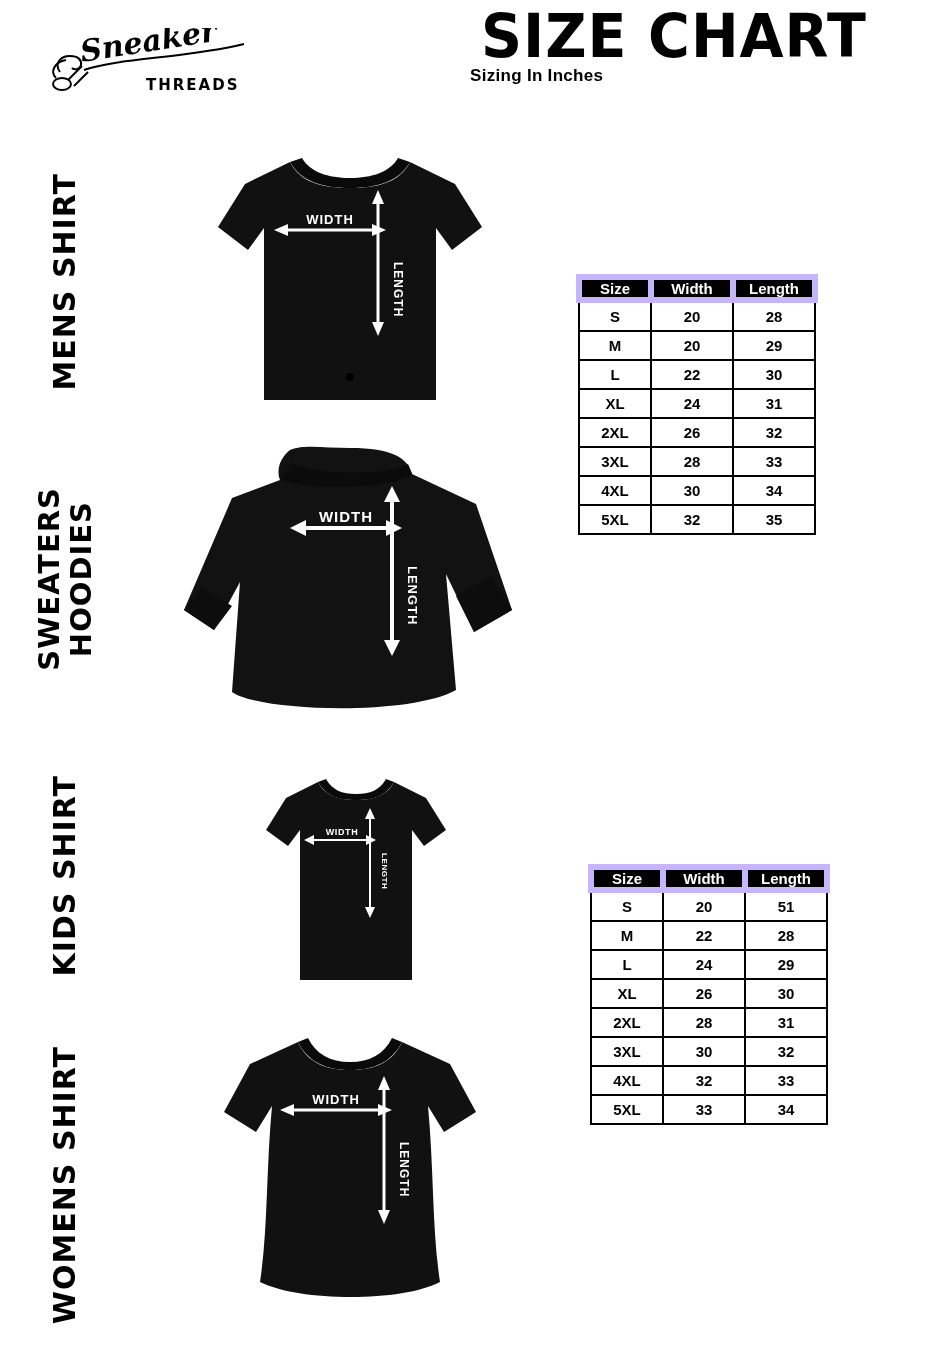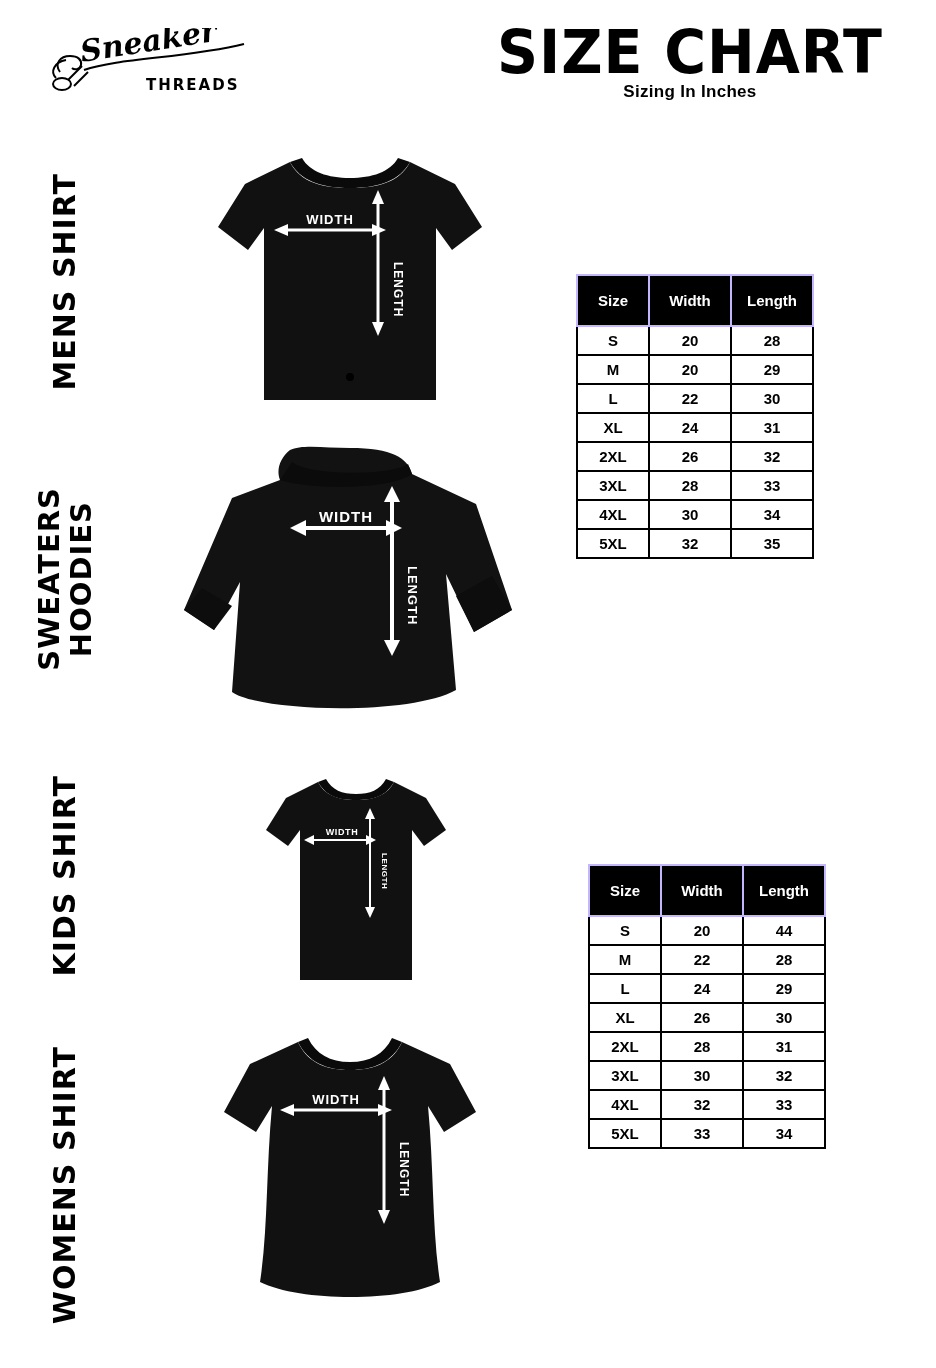--- a/index.html
+++ b/index.html
@@ -30,23 +30,22 @@
     left: 48px;
     top: 28px;
     width: 210px;
     height: 78px;
   }
   .logo svg { display: block; }
 
   .title-block {
     position: absolute;
     left: 470px;
-    top: 22px;
+    top: 6px;
     width: 440px;
-    text-align: center;
   }
   .size-chart-title {
     font-family: "DejaVu Sans", sans-serif;
     font-weight: bold;
     font-size: 60px;
     letter-spacing: 1px;
     line-height: 1;
     color: #000;
     transform: scaleX(0.95);
   }
@@ -111,23 +110,23 @@
   }
   table.size-table {
     border-collapse: collapse;
     font-family: "Liberation Sans", sans-serif;
   }
   table.size-table th {
     background: #000;
     color: #fff;
     font-size: 15px;
     font-weight: bold;
-    padding: 16px 4px;
+    padding: 0 4px;
     text-align: center;
-    border: 2px solid #c4b5fd;
+    border: 6px solid #c4b5fd;
   }
   table.size-table td {
     font-size: 15px;
     font-weight: bold;
     padding: 5px 4px;
     text-align: center;
     border: 2px solid #000;
     background: #fff;
     color: #000;
   }
@@ -282,21 +281,21 @@
           <tr>
             <th class="sz">Size</th>
             <th class="w">Width</th>
             <th class="l">Length</th>
           </tr>
         </thead>
         <tbody>
           <tr>
               <td class="sz">S</td>
               <td class="w">20</td>
-              <td class="l">44</td>
+              <td class="l">51</td>
             </tr>
           <tr>
               <td class="sz">M</td>
               <td class="w">22</td>
               <td class="l">28</td>
             </tr>
           <tr>
               <td class="sz">L</td>
               <td class="w">24</td>
               <td class="l">29</td>

